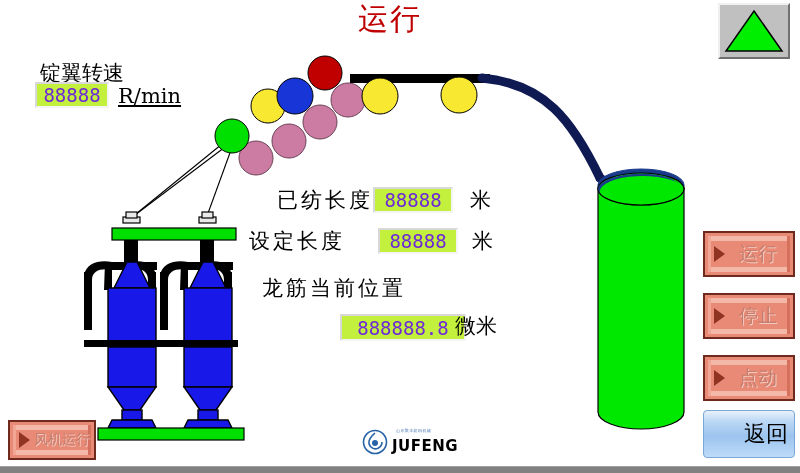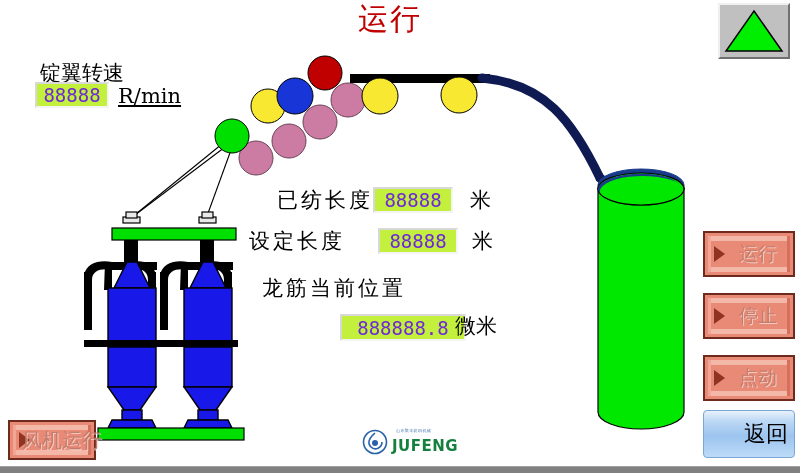--- a/index.html
+++ b/index.html
@@ -101,42 +101,42 @@
     white-space:nowrap;
   }
   .btn-red .arrow{
     position:absolute;left:9px;top:50%;margin-top:-8px;
     width:0;height:0;
     border-top:8px solid transparent;
     border-bottom:8px solid transparent;
     border-left:11px solid #8f3322;
   }
   .btn-red.small{width:88px;height:40px;}
-  .btn-red.small .lbl{font-size:20px;left:24px;}
+  .btn-red.small .lbl{font-size:14px;left:24px;}
 
   
   .btn-blue{
     position:absolute;
     width:92px;height:48px;
     background:linear-gradient(#e8f1fb 0%,#bcd8f5 22%,#9cc4ef 55%,#bedbf8 100%);
     border:1px solid #7aa7d8;
     border-radius:4px;
     box-sizing:border-box;
     display:flex;align-items:center;justify-content:center;
     color:#000;font-size:22px;
     cursor:pointer;
     padding-left:34px;
   }
 
   
   .logo{position:absolute;left:362px;top:425px;width:96px;height:34px;}
   .logo .mark{position:absolute;left:0;top:4px;width:26px;height:26px;}
   .logo .word{
     position:absolute;left:30px;top:12px;
-    font-size:15px;font-weight:bold;color:#15803d;
+    font-size:15px;font-weight:bold;color:#000000;
     letter-spacing:.5px;font-family:"DejaVu Sans","Liberation Sans",sans-serif;
   }
   .logo .tagline{
     position:absolute;left:34px;top:3px;
     font-size:4px;color:#4a7ab5;letter-spacing:.4px;white-space:nowrap;
   }
 </style>
 </head>
 <body>
 

